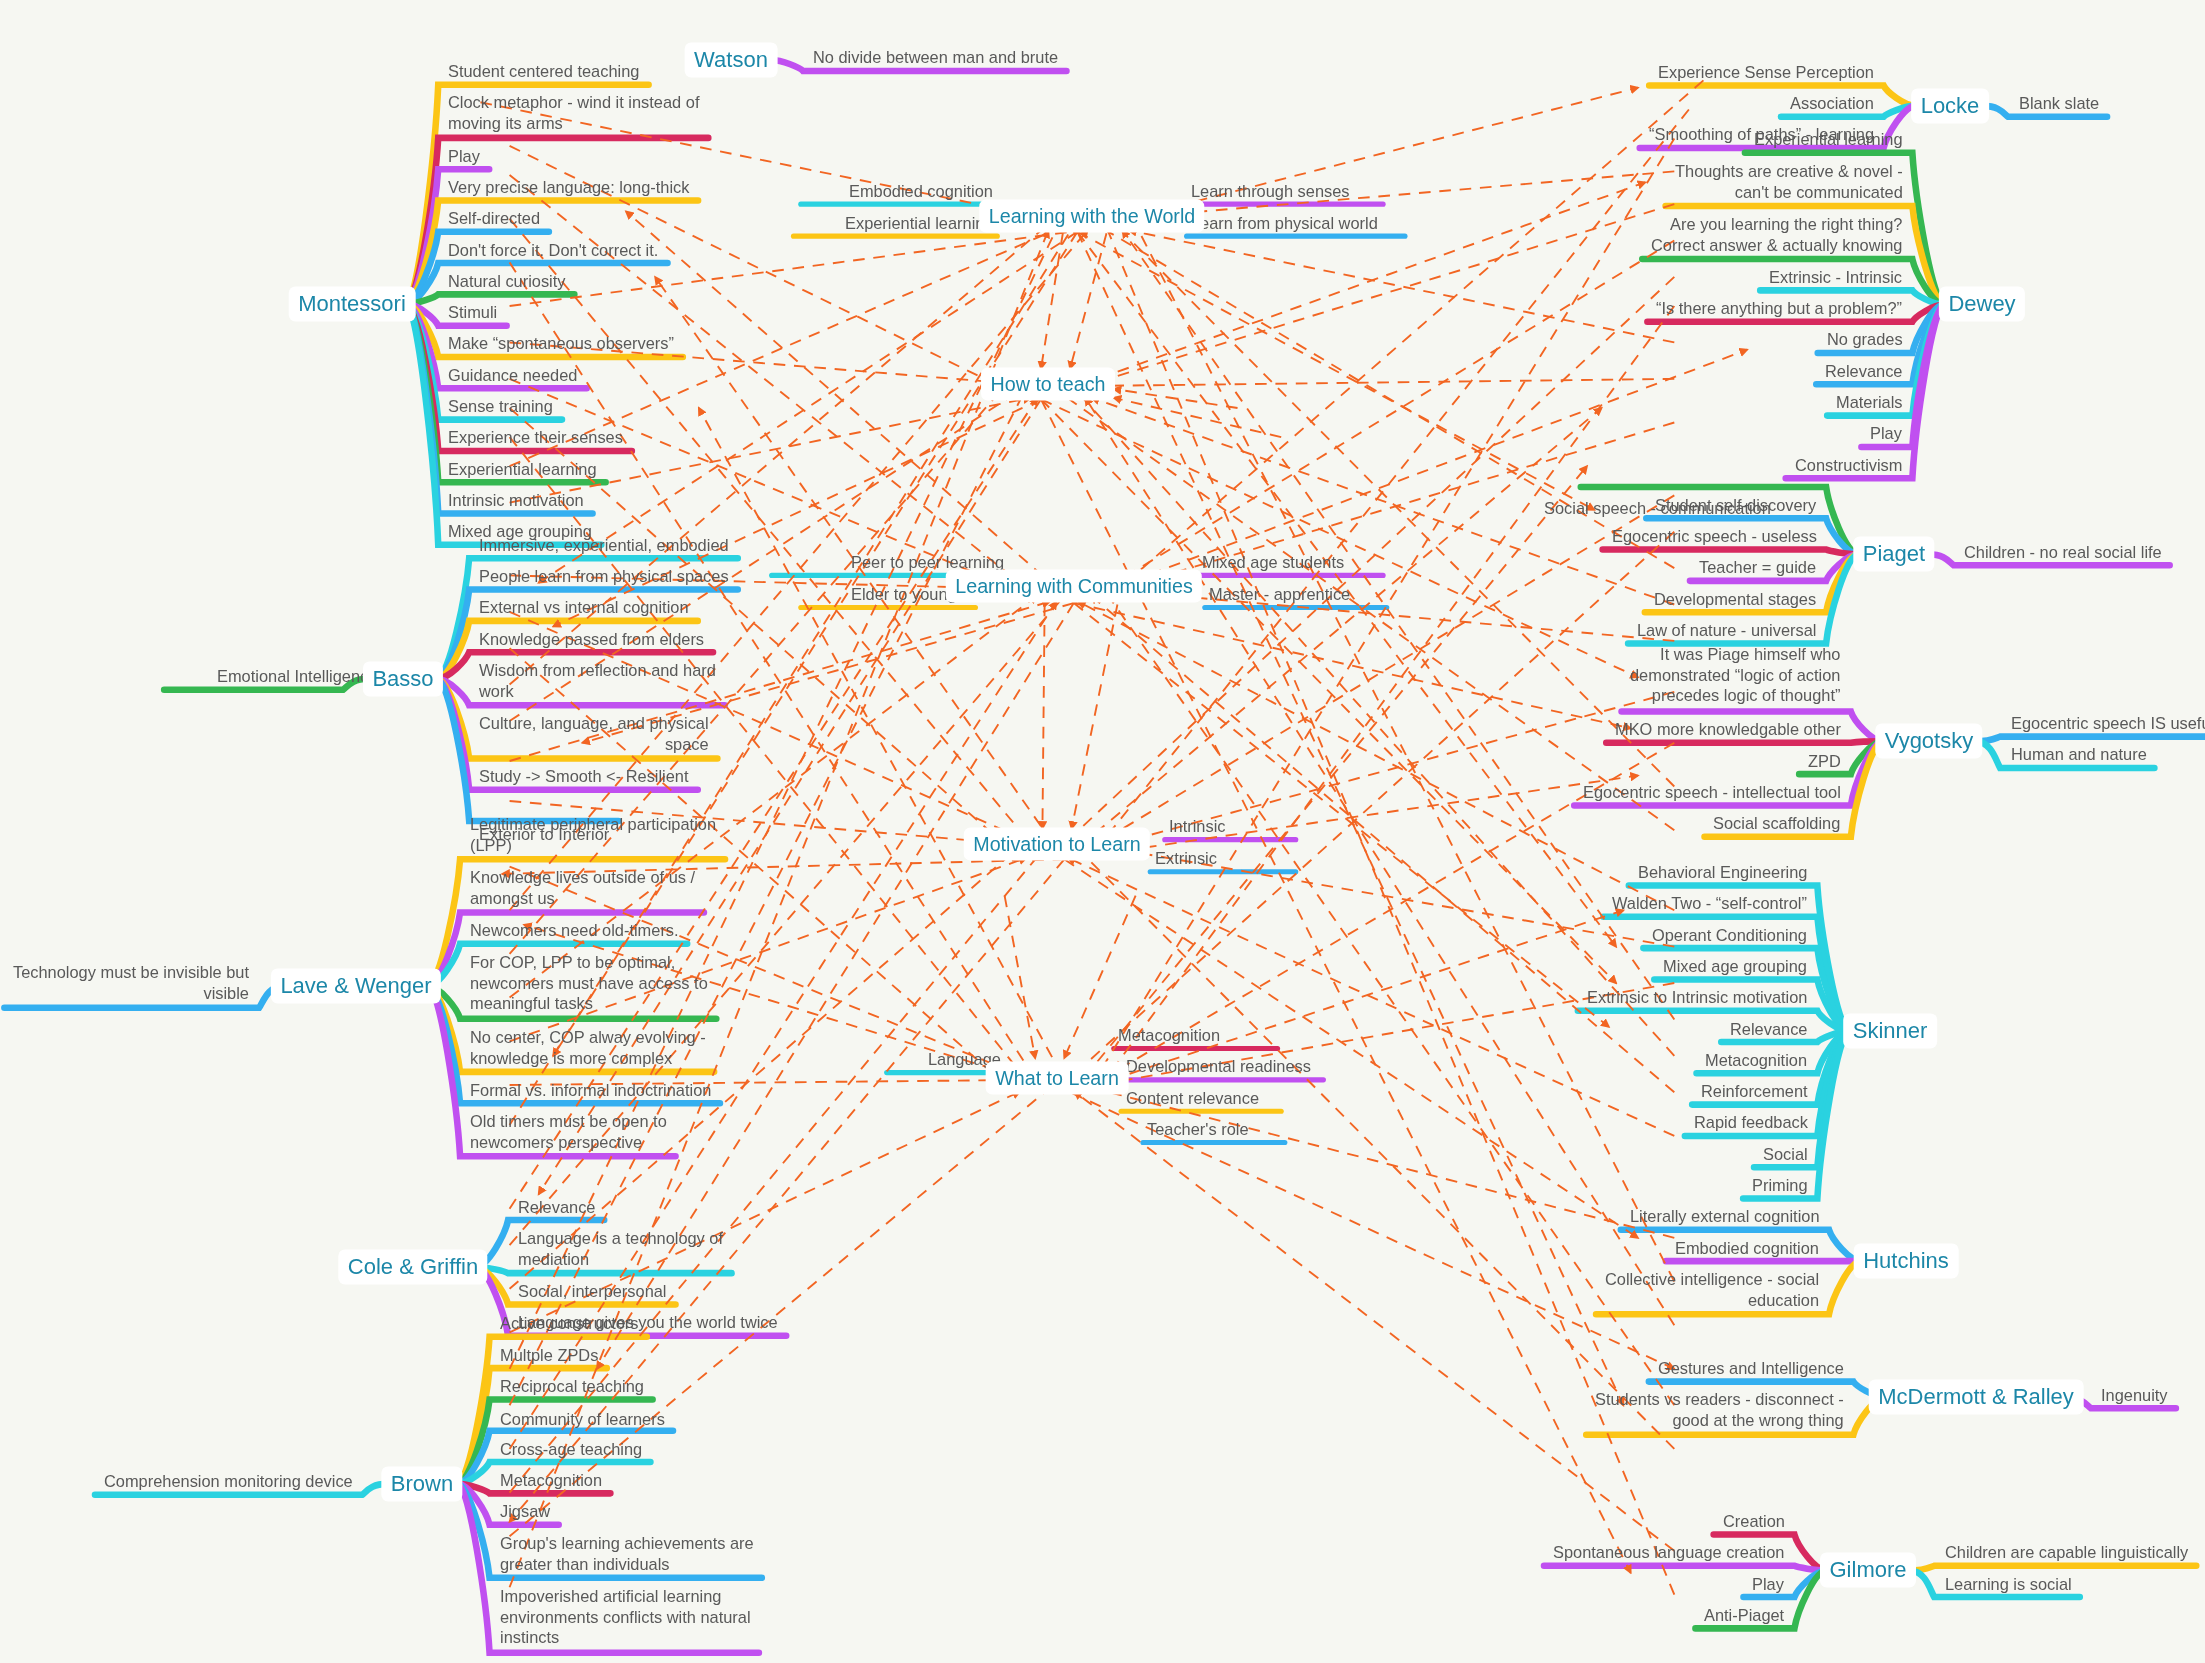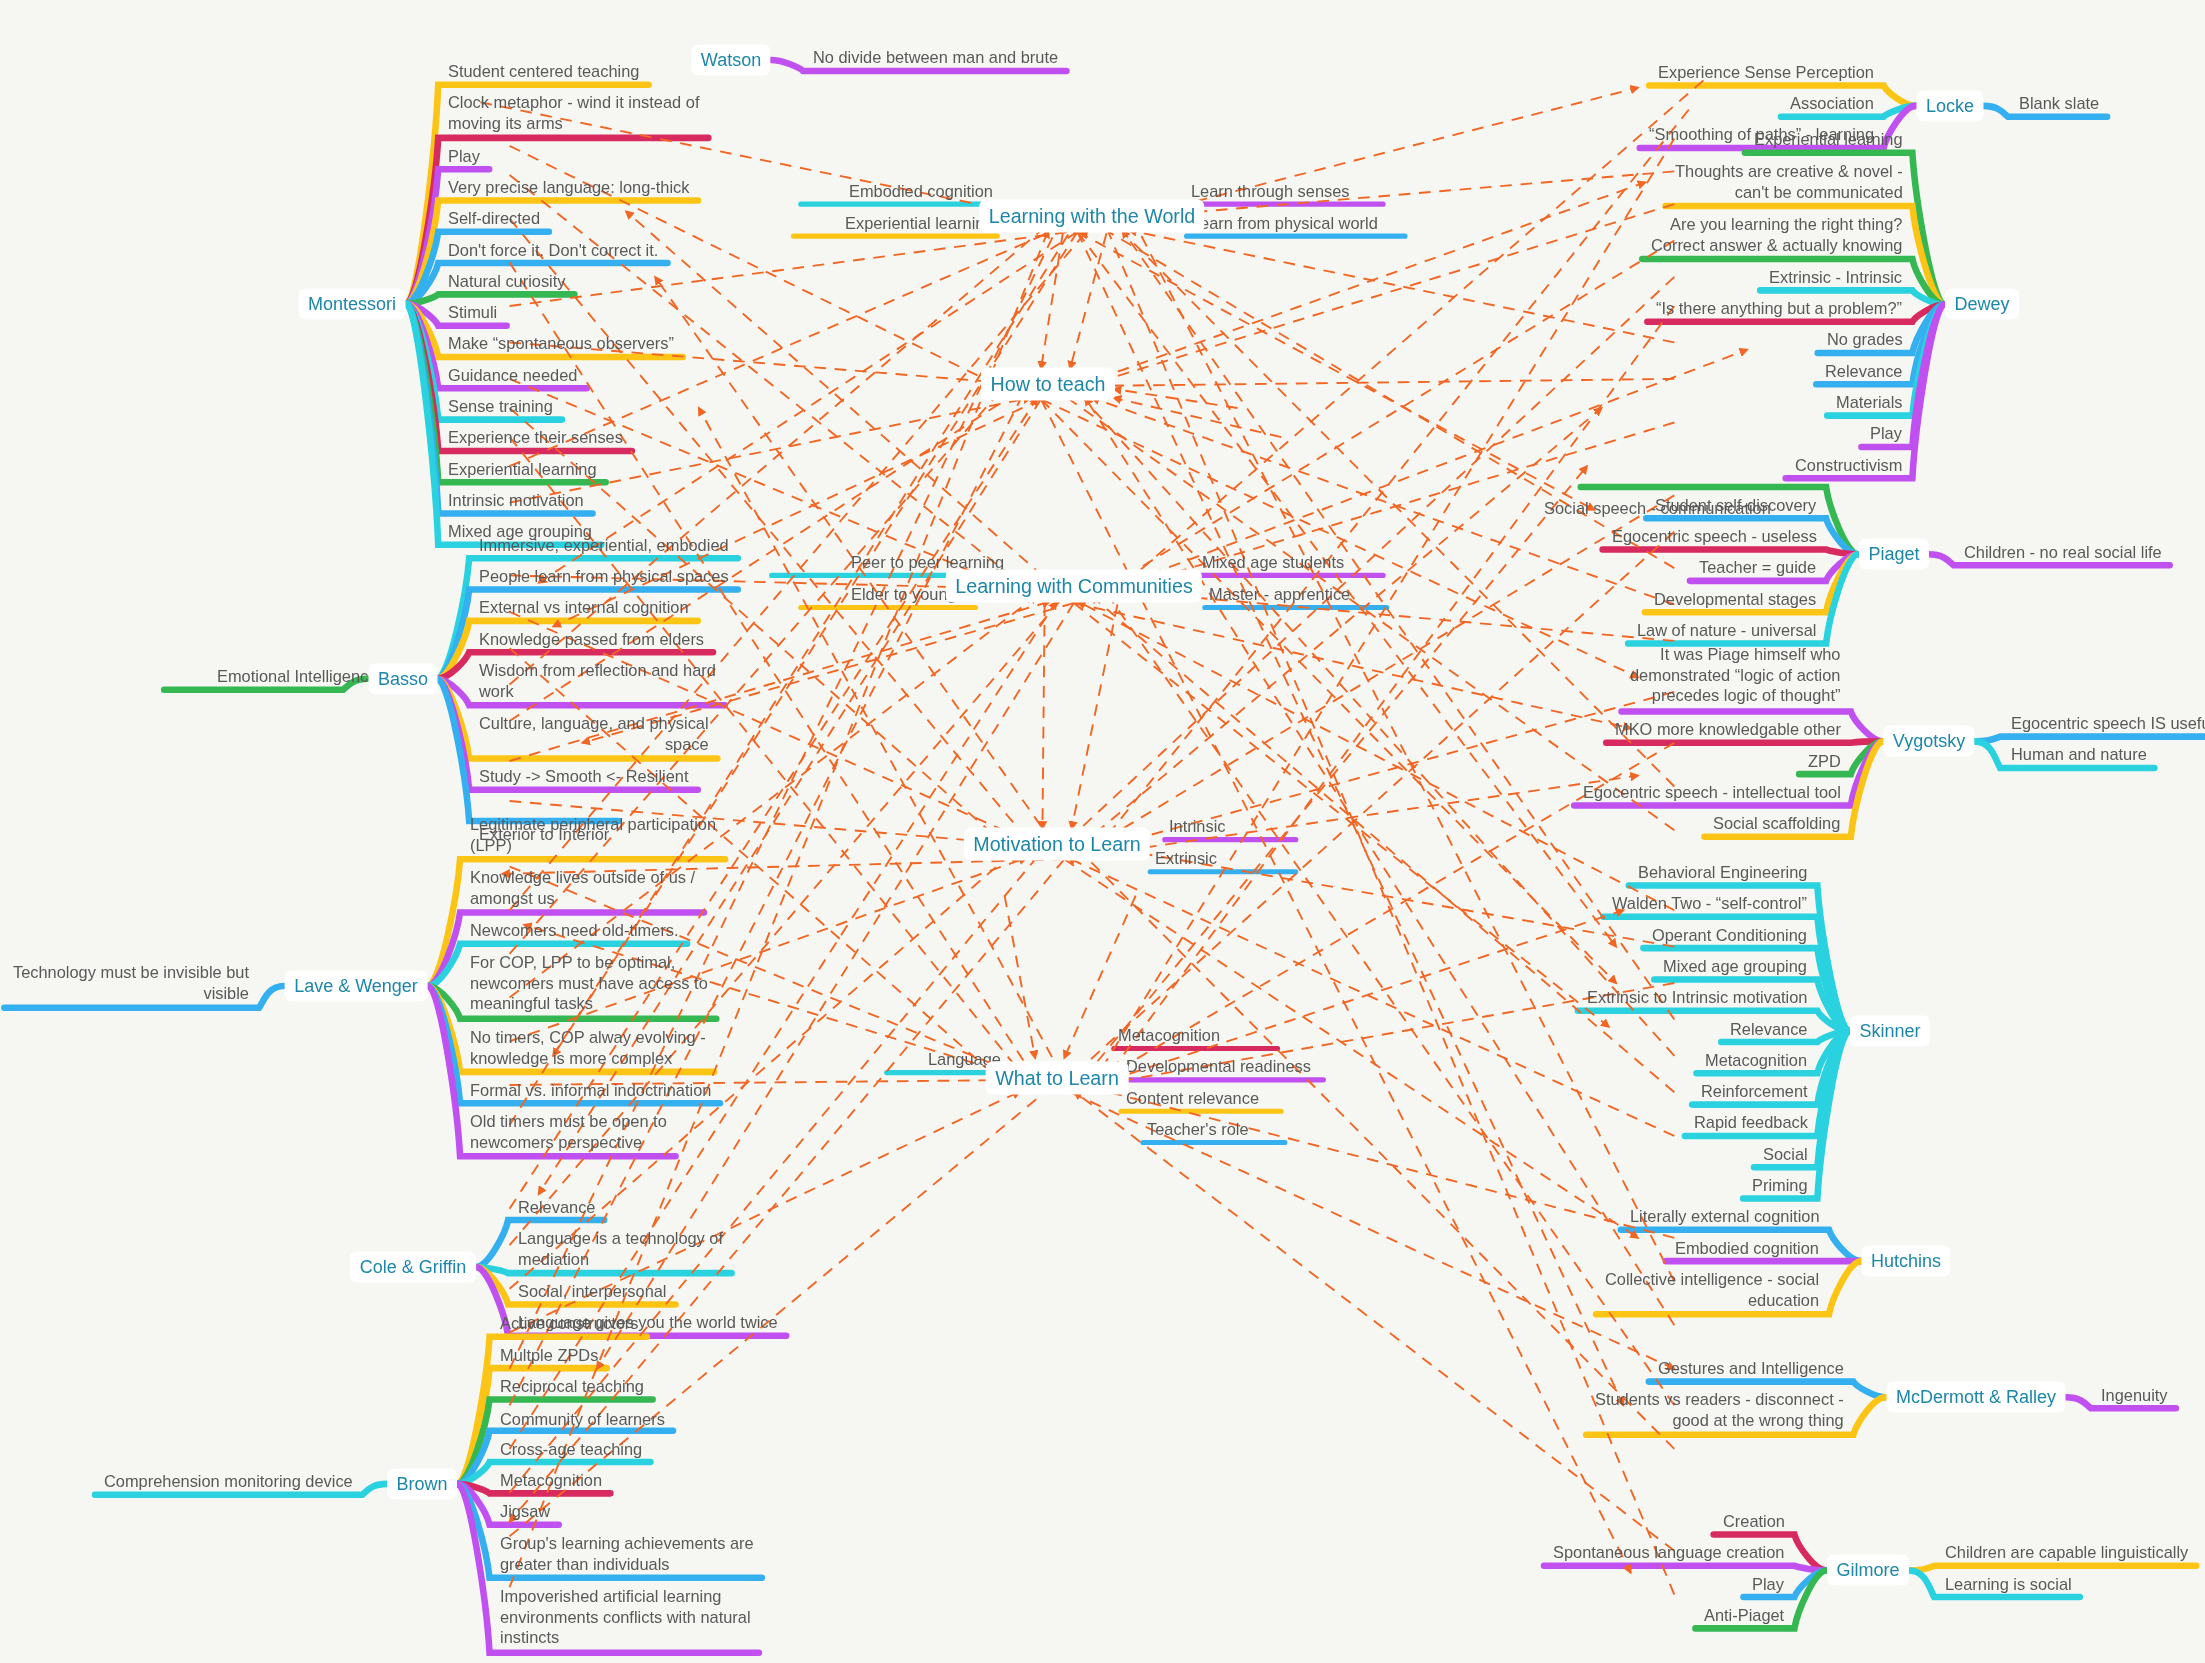--- a/index.html
+++ b/index.html
@@ -10,21 +10,21 @@
     position:relative;
     overflow:hidden;
   }
   #canvas{position:absolute;inset:0;width:2205px;height:1664px;}
   svg.layer{position:absolute;left:0;top:0;width:2205px;height:1664px;pointer-events:none;}
   .node{
     position:absolute;
     background:#ffffff;
     border-radius:6.6px;
     color:#1c87a8;
-    font-size:18px;
+    font-size:22px;
     line-height:1;
     padding:6.6px 9.5px;
     white-space:nowrap;
     box-shadow:0 0 0 0 rgba(0,0,0,0);
     transform:translate(-50%,-50%);
     z-index:5;
   }
   .node.big{font-size:19.7px;}
   .leaf{
     position:absolute;
@@ -324,21 +324,21 @@
       <div class="leaf l" style="top: 666px; left: 173px; margin-left: 44px;">Emotional Intelligence</div>
       <div class="node" style="left: 356px; top: 986px;">Lave &amp; Wenger</div>
       <div class="leaf r" style="top: 814px; left: 470px;">Legitimate peripheral participation
 (LPP)</div>
       <div class="leaf r" style="top: 867px; left: 470px;">Knowledge lives outside of us /
 amongst us</div>
       <div class="leaf r" style="top: 920px; left: 470px;">Newcomers need old-timers.</div>
       <div class="leaf r" style="top: 952px; left: 470px;">For COP, LPP to be optimal,
 newcomers must have access to
 meaningful tasks</div>
-      <div class="leaf r" style="top: 1027px; left: 470px;">No timers, COP alway evolving -
+      <div class="leaf r" style="top: 1027px; left: 470px;">No center, COP alway evolving -
 knowledge is more complex</div>
       <div class="leaf r" style="top: 1080px; left: 470px;">Formal vs. informal indoctrination</div>
       <div class="leaf r" style="top: 1111px; left: 470px;">Old timers must be open to
 newcomers perspective</div>
       <div class="leaf l" style="top: 962px; left: 13px;">Technology must be invisible but
 visible</div>
       <div class="node" style="left: 413px; top: 1267px;">Cole &amp; Griffin</div>
       <div class="leaf r" style="top: 1197px; left: 518px;">Relevance</div>
       <div class="leaf r" style="top: 1228px; left: 518px;">Language is a technology of
 mediation</div>

